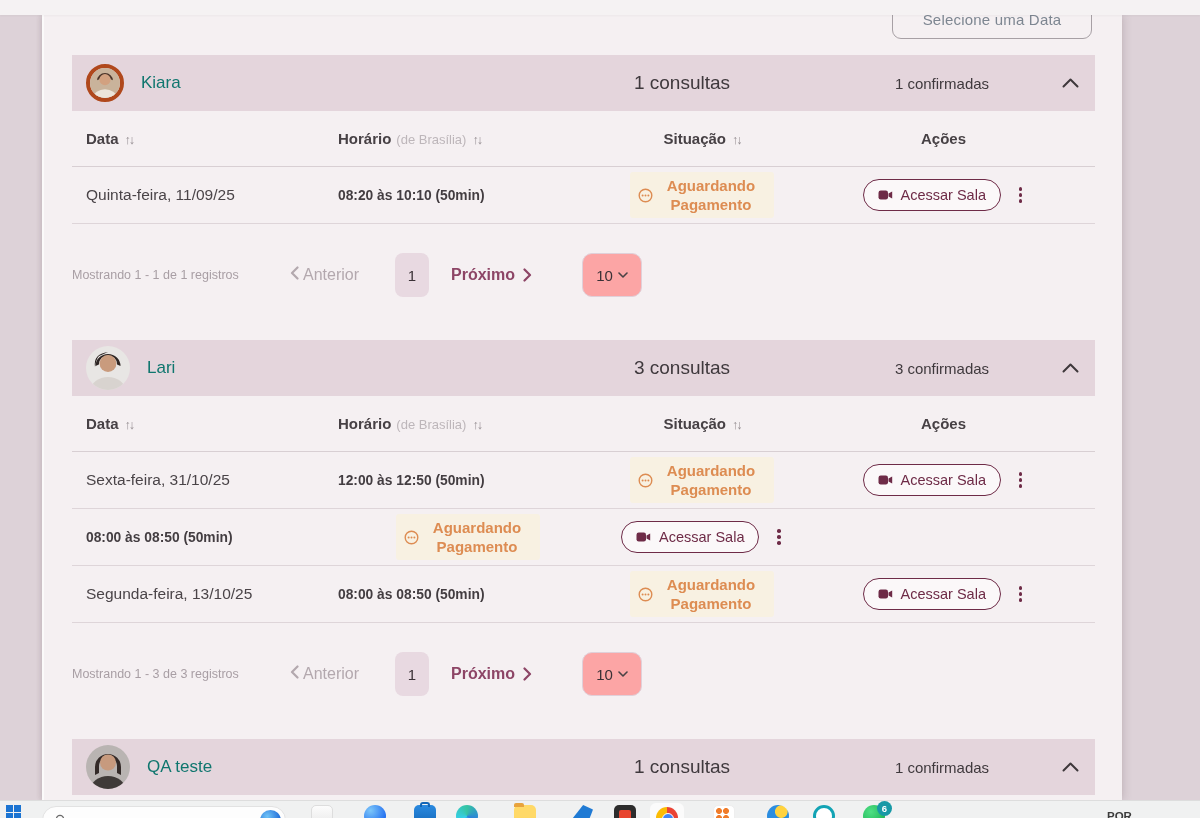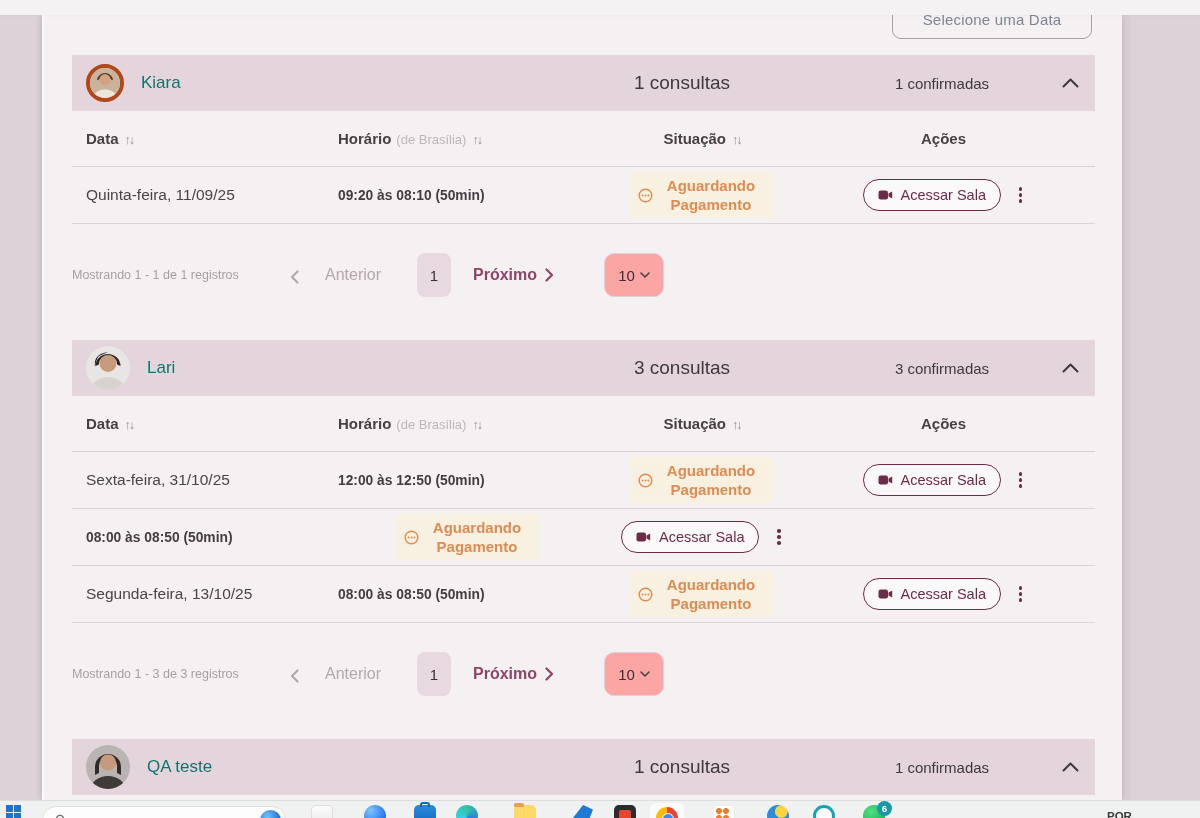--- a/index.html
+++ b/index.html
@@ -78,21 +78,21 @@
     background:rgba(255,255,255,.55); cursor:pointer;
     color:#6e2b47; font-size:14.5px; font-weight:500;
     font-family:"Liberation Sans", sans-serif;
   }
   .kebab { display:flex; flex-direction:column; gap:2.5px; cursor:pointer; padding:2px; }
   .kebab i { width:3.5px; height:3.5px; border-radius:50%; background:#6e2b47; display:block; }
 
   
   .pagination { display:flex; align-items:center; height:46px; margin:28px 0 42px 0; }
   .pg-summary { width:218px; font-size:12.5px; color:#a89ea4; }
-  .pg-prev { display:flex; align-items:flex-end; gap:26px; color:#b3a8ae; font-size:16px; cursor:pointer; }
+  .pg-prev { display:flex; align-items:flex-start; gap:4px; color:#b3a8ae; font-size:16px; cursor:pointer; }
   .pg-page {
     margin-left:36px; width:34px; height:44px; background:#e8d9e1; border-radius:8px;
     display:flex; align-items:center; justify-content:center;
     font-size:15px; color:#3a3136; cursor:pointer;
   }
   .pg-next { margin-left:22px; display:flex; align-items:center; gap:8px; color:#8d4566; font-size:16px; font-weight:600; cursor:pointer; }
   .pg-size {
     margin-left:50px; width:60px; height:44px; border:1px solid #e0d0d9; border-radius:10px;
     background:#fca5a5; display:flex; align-items:center; justify-content:center; gap:5px;
     font-size:15px; color:#3a3136; cursor:pointer;
@@ -170,21 +170,21 @@
 
       <div class="trow thead">
         <div class="th left"><span>Data</span><span class="sort">↑↓</span></div>
         <div class="th left"><span>Horário</span><span class="th-note">(de Brasília)</span><span class="sort">↑↓</span></div>
         <div class="th center"><span>Situação</span><span class="sort">↑↓</span></div>
         <div class="th center"><span>Ações</span></div>
       </div>
 
       <div class="trow drow">
         <div class="cell-data">Quinta-feira, 11/09/25</div>
-        <div class="cell-hora">09:20 às 08:10 (50min)</div>
+        <div class="cell-hora">08:20 às 10:10 (50min)</div>
         <div class="cell-center">
           <span class="badge">
             <svg width="15" height="15" viewBox="0 0 15 15" fill="none">
                 <circle cx="7.5" cy="7.5" r="6.3" stroke="#dd8c52" stroke-width="1.4"></circle>
                 <circle cx="4.6" cy="7.5" r="1" fill="#dd8c52"></circle>
                 <circle cx="7.5" cy="7.5" r="1" fill="#dd8c52"></circle>
                 <circle cx="10.4" cy="7.5" r="1" fill="#dd8c52"></circle>
               </svg>
             <span class="txt">Aguardando Pagamento</span>
           </span>

